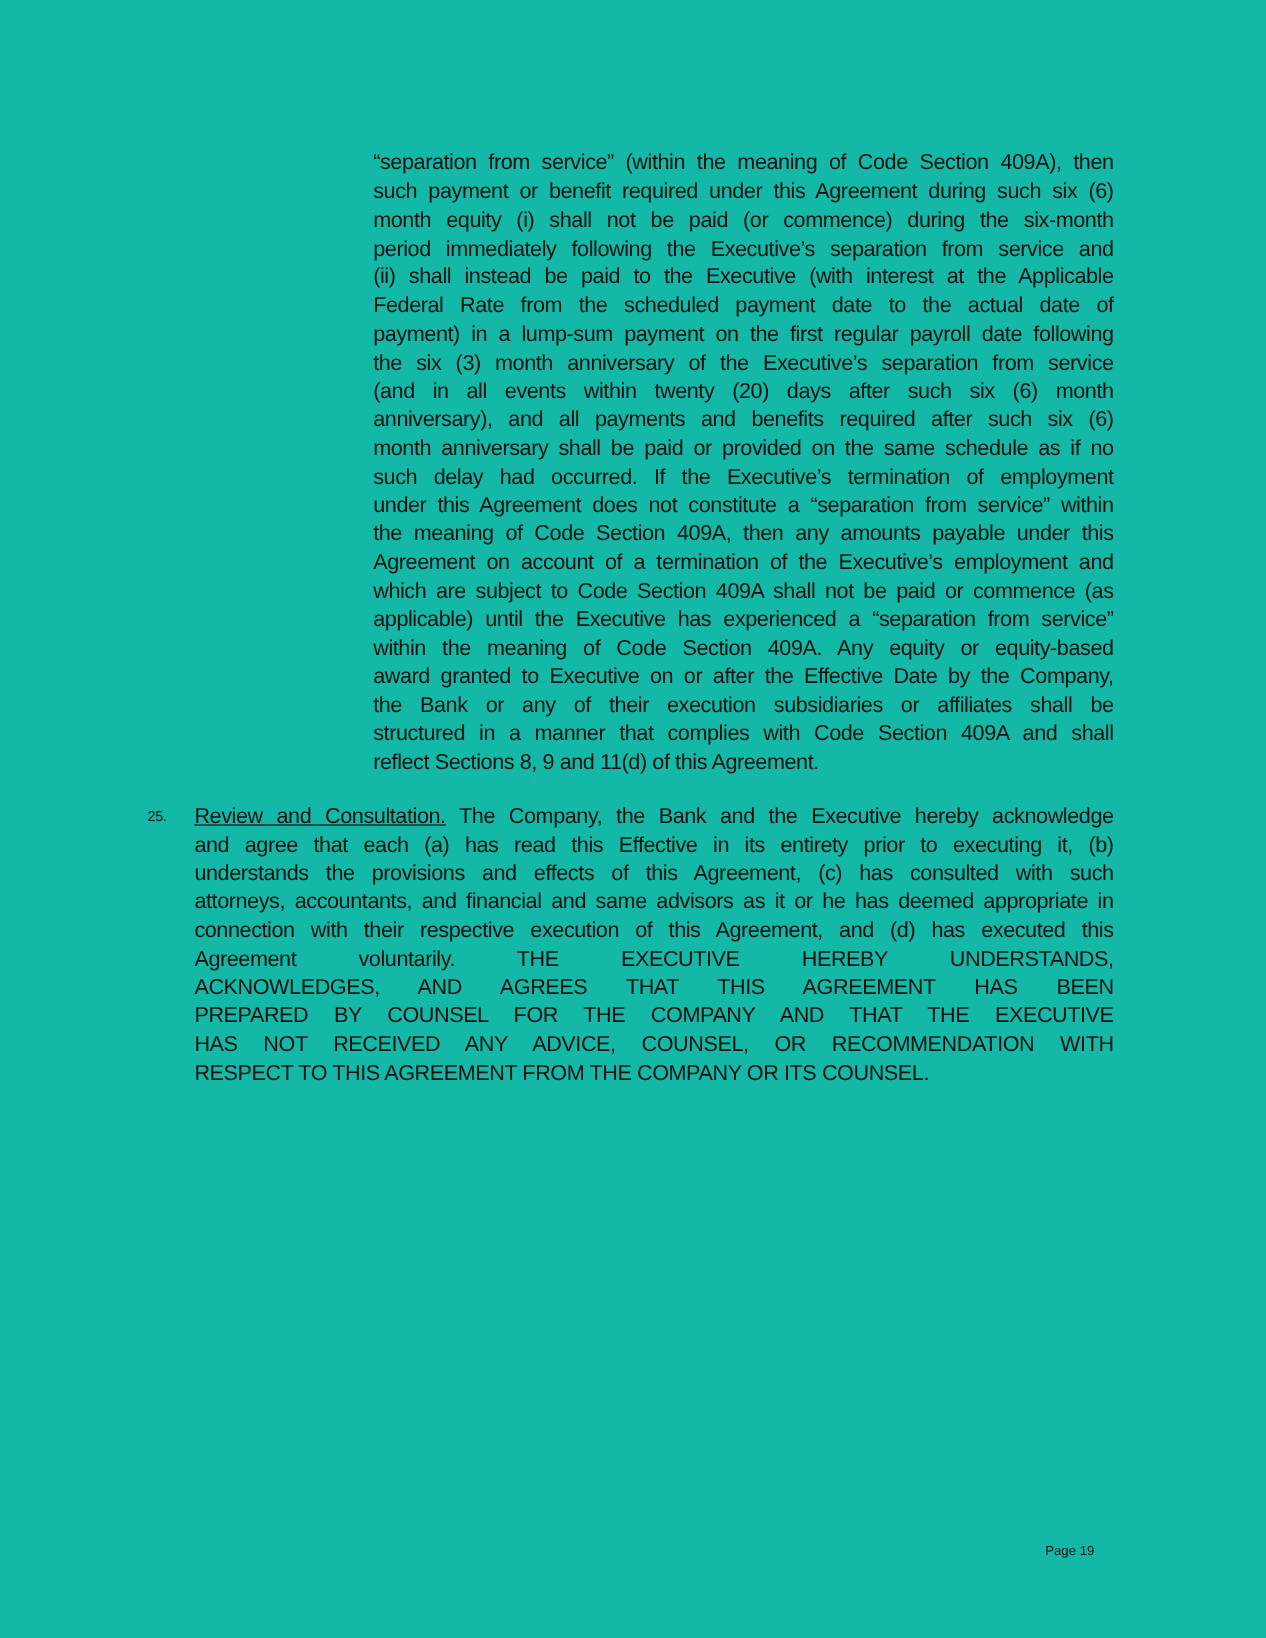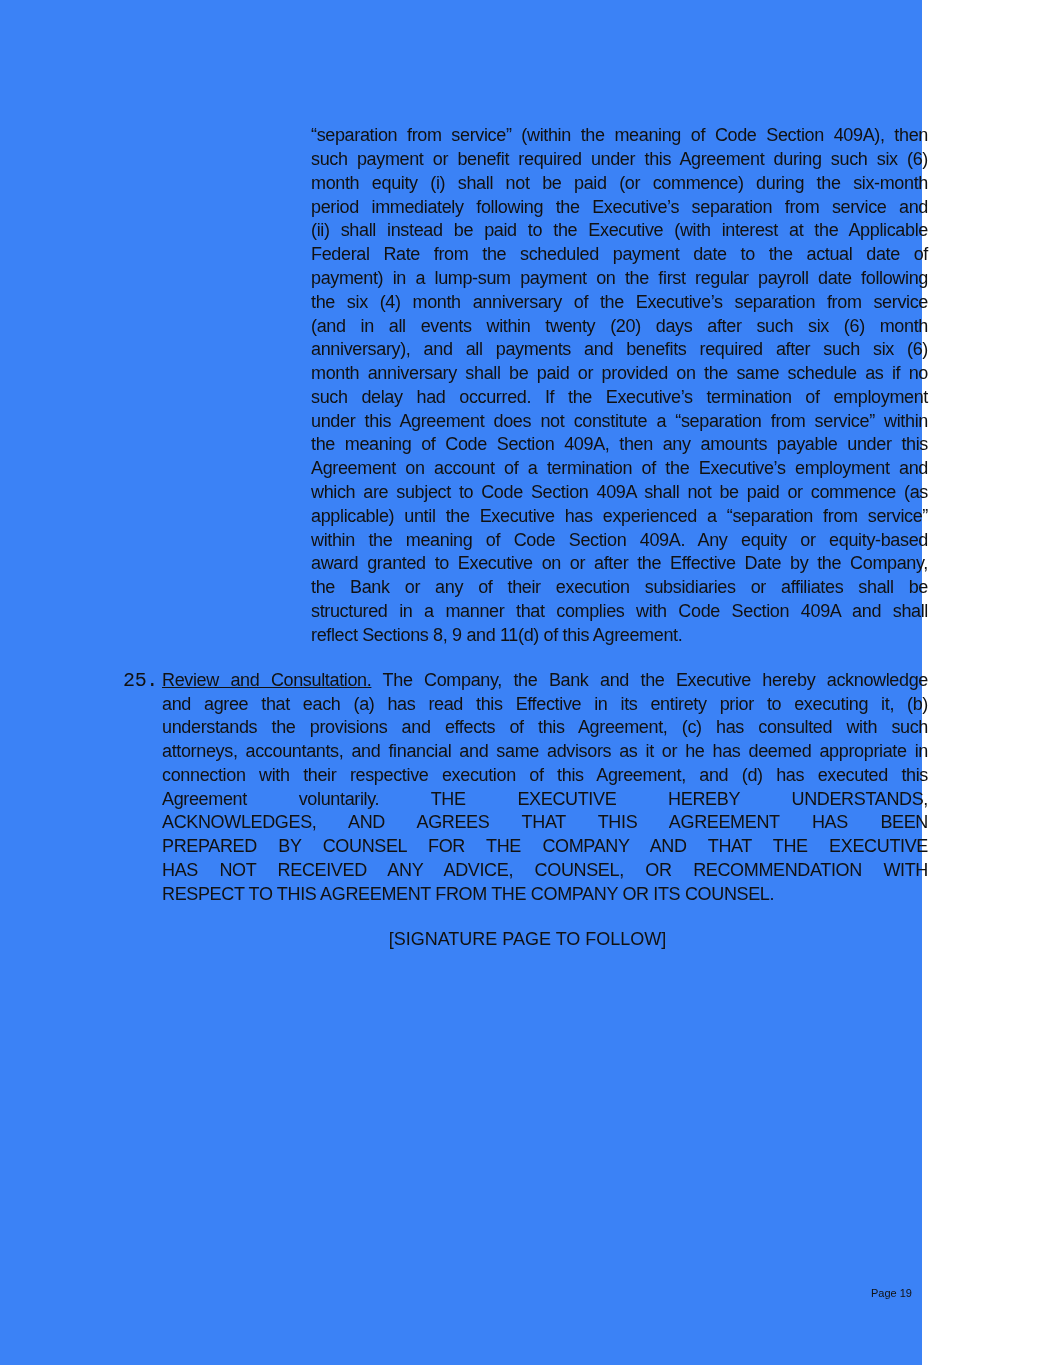--- a/index.html
+++ b/index.html
@@ -1,49 +1,49 @@
 <!DOCTYPE html>
 <html><head>
 <meta charset="utf-8">
 <style>
   html, body { margin: 0; padding: 0; background: #ffffff; }
   body { width: 1055px; height: 1365px; position: relative; overflow: hidden; color: #111111; }
-  .page { position: absolute; left: 0; top: 0; width: 922px; height: 1365px; background: #3b82f6; }
+  .page { position: absolute; left: 0; top: 0; width: 1055px; height: 1365px; background: #14b8a6; }
   .line {
     position: absolute;
     font-family: "Liberation Sans", sans-serif;
     font-size: 18px;
     line-height: 23.8px;
     white-space: nowrap;
     text-align: justify;
     text-align-last: justify;
     letter-spacing: -0.35px;
   }
   .cont { left: 311px; width: 617px; }
   .item { left: 162px; width: 766px; }
   .last { text-align-last: left; }
-  .num { position: absolute; left: 123px; font-family: Liberation Mono, monospace; font-size: 20px; line-height: 23.8px; letter-spacing: -0.35px; }
+  .num { position: absolute; left: 123px; font-family: Liberation Sans, sans-serif; font-size: 12px; line-height: 23.8px; letter-spacing: -0.35px; }
   .ul { text-decoration: underline; }
   .sig { position: absolute; left: 0; width: 1055px; top: 928px; text-align: center; font-family: "Liberation Sans", sans-serif; font-size: 18px; line-height: 23.8px; }
   .pg { position: absolute; left: 871px; top: 1282px; font-family: "Liberation Sans", sans-serif; font-size: 11px; line-height: 22px; }
 </style>
 </head>
 <body>
 
 <div class="page">
 
   <div>
     <div class="line cont" style="top:124px">“separation from service” (within the meaning of Code Section 409A), then</div>
     <div class="line cont" style="top:148px">such payment or benefit required under this Agreement during such six (6)</div>
     <div class="line cont" style="top:172px">month equity (i) shall not be paid (or commence) during the six-month</div>
     <div class="line cont" style="top:196px">period immediately following the Executive’s separation from service and</div>
     <div class="line cont" style="top:219px">(ii) shall instead be paid to the Executive (with interest at the Applicable</div>
     <div class="line cont" style="top:243px">Federal Rate from the scheduled payment date to the actual date of</div>
     <div class="line cont" style="top:267px">payment) in a lump-sum payment on the first regular payroll date following</div>
-    <div class="line cont" style="top:291px">the six (4) month anniversary of the Executive’s separation from service</div>
+    <div class="line cont" style="top:291px">the six (3) month anniversary of the Executive’s separation from service</div>
     <div class="line cont" style="top:315px">(and in all events within twenty (20) days after such six (6) month</div>
     <div class="line cont" style="top:338px">anniversary), and all payments and benefits required after such six (6)</div>
     <div class="line cont" style="top:362px">month anniversary shall be paid or provided on the same schedule as if no</div>
     <div class="line cont" style="top:386px">such delay had occurred. If the Executive’s termination of employment</div>
     <div class="line cont" style="top:410px">under this Agreement does not constitute a “separation from service” within</div>
     <div class="line cont" style="top:433px">the meaning of Code Section 409A, then any amounts payable under this</div>
     <div class="line cont" style="top:457px">Agreement on account of a termination of the Executive’s employment and</div>
     <div class="line cont" style="top:481px">which are subject to Code Section 409A shall not be paid or commence (as</div>
     <div class="line cont" style="top:505px">applicable) until the Executive has experienced a “separation from service”</div>
     <div class="line cont" style="top:529px">within the meaning of Code Section 409A.  Any equity or equity-based</div>
@@ -60,16 +60,15 @@
     <div class="line item" style="top:716px">understands the provisions and effects of this Agreement, (c) has consulted with such</div>
     <div class="line item" style="top:740px">attorneys, accountants, and financial and same advisors as it or he has deemed appropriate in</div>
     <div class="line item" style="top:764px">connection with their respective execution of this Agreement, and (d) has executed this</div>
     <div class="line item" style="top:788px">Agreement voluntarily. THE EXECUTIVE HEREBY UNDERSTANDS,</div>
     <div class="line item" style="top:811px">ACKNOWLEDGES, AND AGREES THAT THIS AGREEMENT HAS BEEN</div>
     <div class="line item" style="top:835px">PREPARED BY COUNSEL FOR THE COMPANY AND THAT THE EXECUTIVE</div>
     <div class="line item" style="top:859px">HAS NOT RECEIVED ANY ADVICE, COUNSEL, OR RECOMMENDATION WITH</div>
     <div class="line item last" style="top:883px">RESPECT TO THIS AGREEMENT FROM THE COMPANY OR ITS COUNSEL.</div>
   </div>
 
-  <div class="sig">[SIGNATURE PAGE TO FOLLOW]</div>
 
   <div class="pg">Page 19</div>
 </div>
 
 </body></html>

